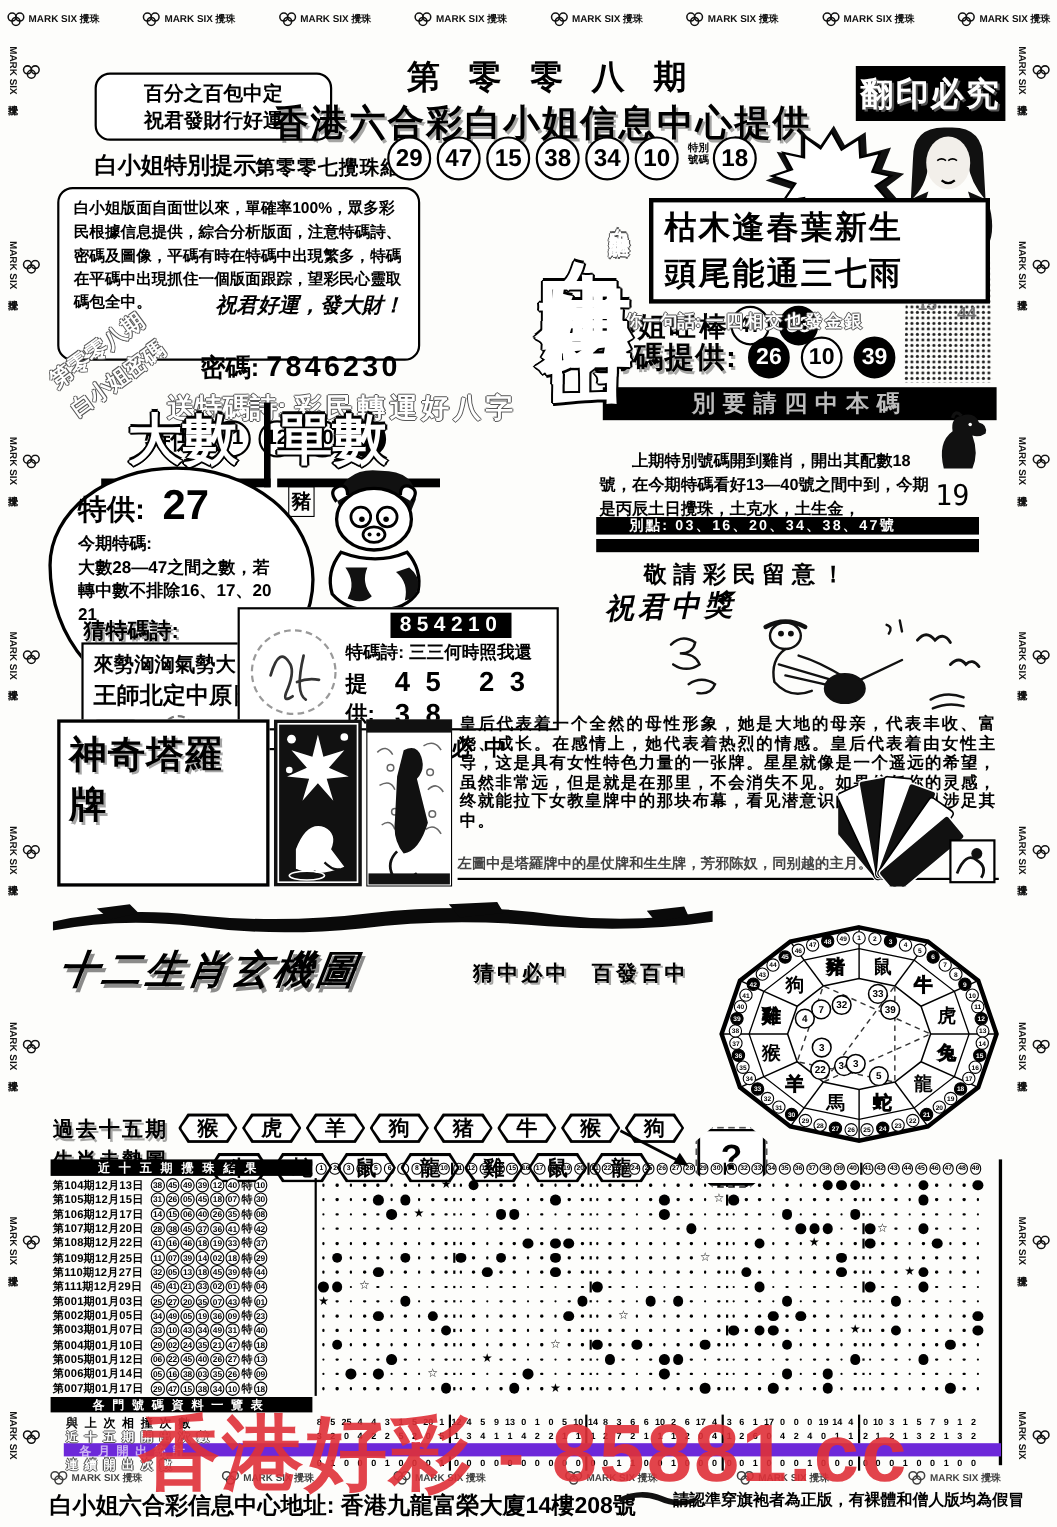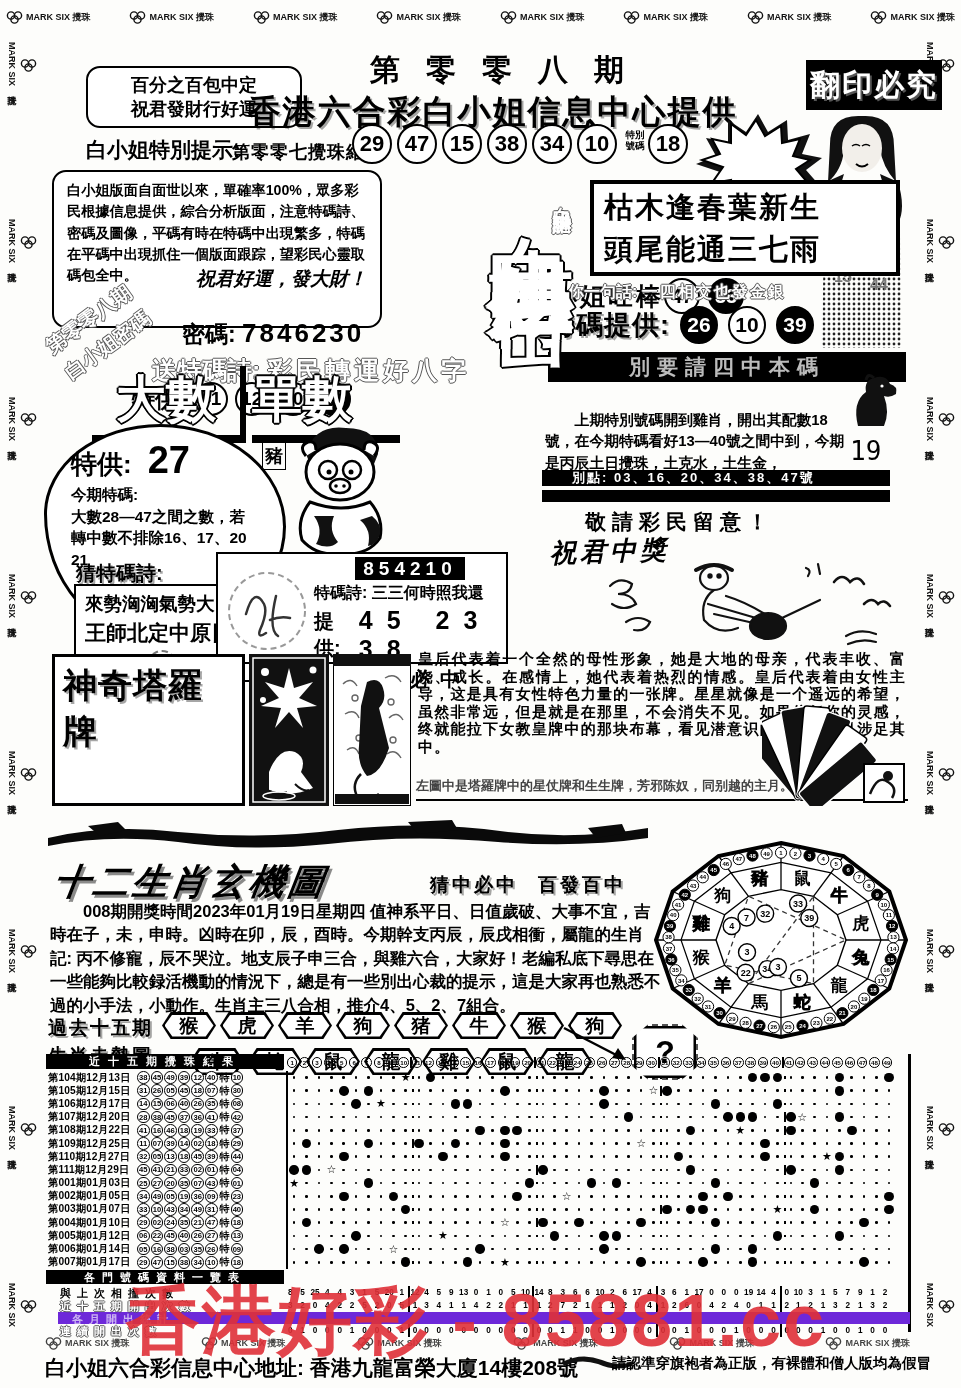--- a/index.html
+++ b/index.html
@@ -307,21 +307,21 @@
         <span>MARK SIX 攪珠</span>
       </span>
     </div>
 
   <div class="abs rbox" style="left:86px;top:66px;width:216px;height:62px;display:flex;flex-direction:column;align-items:center;justify-content:center;">
     <div class="b900" style="font-size:18px;">百分之百包中定</div>
     <div class="b900" style="font-size:18px;">祝君發財行好運</div>
   </div>
   <div class="abs b900" style="left:330px;top:50px;width:360px;text-align:center;font-size:30px;letter-spacing:26px;">第零零八期</div>
   <div class="abs b900 dbl" style="left:205px;top:90px;width:575px;text-align:center;font-size:33px;letter-spacing:2px;">香港六合彩白小姐信息中心提供</div>
-  <div class="abs inv b900" style="left:806px;top:60px;width:136px;height:50px;display:flex;align-items:center;justify-content:center;font-size:30px;letter-spacing:2px;text-shadow:2px 2px 0 #555;">翻印必究</div>
+  <div class="abs inv b900" style="left:778px;top:60px;width:136px;height:50px;display:flex;align-items:center;justify-content:center;font-size:30px;letter-spacing:2px;text-shadow:2px 2px 0 #555;">翻印必究</div>
 
   <div class="abs b900" style="left:86px;top:136px;font-size:21px;">白小姐特別提示:</div>
   <div class="abs b700" style="left:232px;top:140px;font-size:18px;letter-spacing:1px;">第零零七攪珠結果</div>
   <div class="abs crow" style="left:352px;top:124px;gap:5px;" id="resultCircles">
       <span class="circ" style="height: 40px; width: 40px; font-size: 22px;">29</span>
       <span class="circ" style="height: 40px; width: 40px; font-size: 22px;">47</span>
       <span class="circ" style="height: 40px; width: 40px; font-size: 22px;">15</span>
       <span class="circ" style="height: 40px; width: 40px; font-size: 22px;">38</span>
       <span class="circ" style="height: 40px; width: 40px; font-size: 22px;">34</span>
       <span class="circ" style="height: 40px; width: 40px; font-size: 22px;">10</span>
@@ -568,21 +568,20 @@
   <svg class="abs" style="left:48px;top:816px;" width="600" height="40" viewBox="0 0 600 40">
     <path d="M0,22 q60,-14 130,-6 q80,8 160,-2 q90,-10 170,2 q70,8 140,-4 l0,10 q-70,10 -150,4 q-90,-8 -170,2 q-80,8 -150,-2 q-70,-8 -130,4 Z" fill="#0a0a0a"></path>
     <path d="M40,10 l30,-4 8,8 -26,6 Z M360,6 l44,-2 6,10 -40,4 Z M540,12 l34,-4 4,9 -30,5 Z" fill="#0a0a0a"></path>
   </svg>
 
   <div class="abs b900" style="left:54px;top:858px;font-size:36px;font-style:italic;letter-spacing:3px;transform:skewX(-8deg);text-shadow:3px 3px 0 rgba(0,0,0,.45);">十二生肖玄機圖</div>
   <div class="abs crow" style="left:430px;top:872px;gap:20px;">
     <span class="b900 dbl" style="font-size:19px;letter-spacing:3px;">猜中必中</span>
     <span class="b900 dbl" style="font-size:19px;letter-spacing:3px;">百發百中</span>
   </div>
-  <div class="abs b700" style="left:50px;top:900px;width:614px;font-size:16.5px;line-height:1.42;text-indent:2em;">008期開獎時間2023年01月19日星期四 值神系平日、日值歲破、大事不宜，吉時在子，未，申時。凶時在卯，辰，酉時。今期幹支丙辰，辰戌相衝，屬龍的生肖記: 丙不修寵，辰不哭泣。地支辰子申三合，與雞六合，大家好！老編私底下尋思在一些能夠比較録活機動的情況下，總是有一些別出心裁的提示，這是大家再也熟悉不過的小手法，小動作。生肖主三八合相，推介4、5、2、7組合。</div>
   <div class="abs" id="wheel" style="left:652px;top:840px;width:258px;height:200px;"><svg width="258" height="200" viewBox="0 0 258 200">
         <polygon points="129.0,3.0 191.5,16.0 237.3,51.5 254.0,100.0 237.3,148.5 191.5,184.0 129.0,197.0 66.5,184.0 20.7,148.5 4.0,100.0 20.7,51.5 66.5,16.0 " fill="#fff" stroke="#000" stroke-width="4"></polygon>
         <polygon points="129.0,22.4 179.0,32.8 215.6,61.2 229.0,100.0 215.6,138.8 179.0,167.2 129.0,177.6 79.0,167.2 42.4,138.8 29.0,100.0 42.4,61.2 79.0,32.8 " fill="none" stroke="#000" stroke-width="1.2"></polygon>
         <polygon points="129.0,49.6 161.5,56.3 185.3,74.8 194.0,100.0 185.3,125.2 161.5,143.7 129.0,150.4 96.5,143.7 72.7,125.2 64.0,100.0 72.7,74.8 96.5,56.3 " fill="none" stroke="#000" stroke-width="1.4"></polygon>
         <line x1="129" y1="49.559999999999995" x2="129" y2="3" stroke="#000" stroke-width="1.3"></line>
         <line x1="161.5" y1="56.31767863311291" x2="191.5" y2="15.995535832909454" stroke="#000" stroke-width="1.3"></line>
         <line x1="185.29165124598853" y1="74.78" x2="237.25317547305485" y2="51.50000000000001" stroke="#000" stroke-width="1.3"></line>
         <line x1="194" y1="100" x2="254" y2="100" stroke="#000" stroke-width="1.3"></line>
         <line x1="185.29165124598853" y1="125.22" x2="237.25317547305485" y2="148.5" stroke="#000" stroke-width="1.3"></line>
         <line x1="161.5" y1="143.6823213668871" x2="191.5" y2="184.00446416709053" stroke="#000" stroke-width="1.3"></line>

